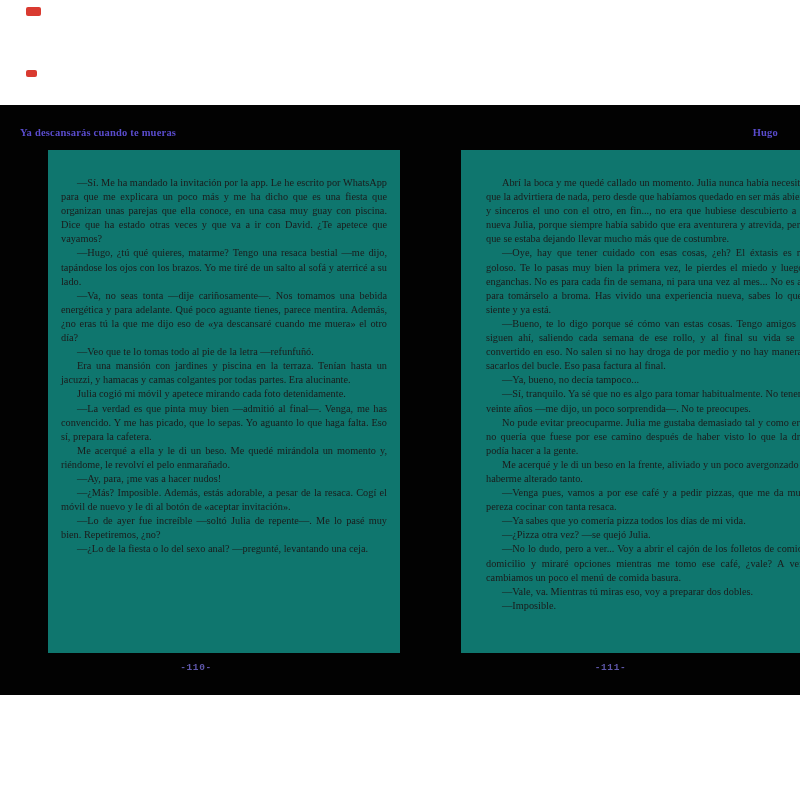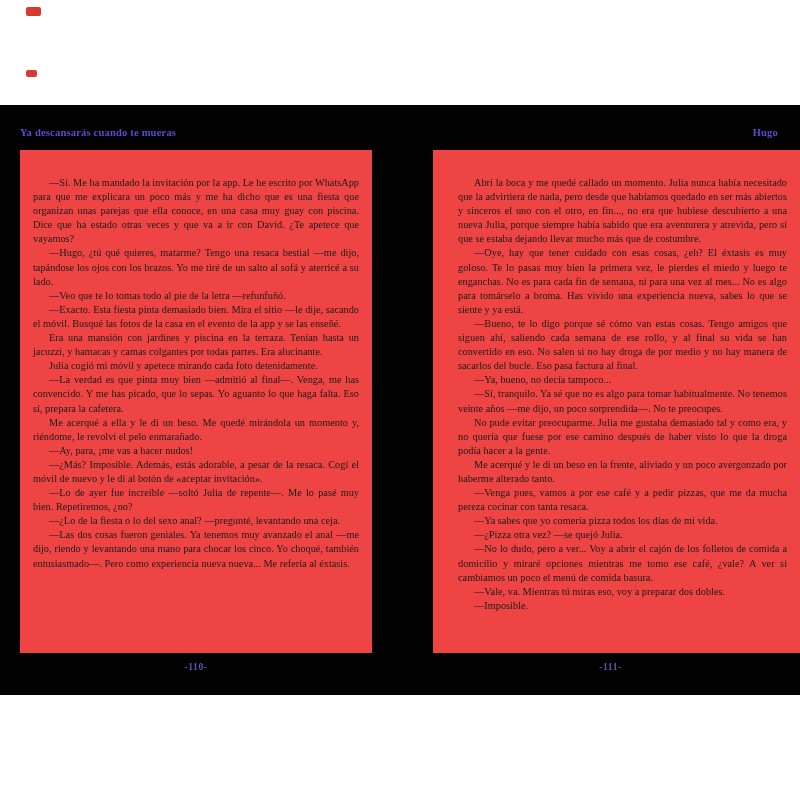--- a/index.html
+++ b/index.html
@@ -13,34 +13,34 @@
 
   .panel{position:absolute;left:0;top:105px;width:800px;height:590px;background:#020202;}
 
   .running-head span{
     position:absolute;top:22px;
     font-family:"Liberation Serif","DejaVu Serif",serif;
     font-weight:bold;font-size:10.5px;color:#5a4ccd;letter-spacing:.2px;}
   .rh-left{left:20px;}
   .rh-right{right:22px;margin-left:47px;}
 
-  .page{position:absolute;top:45px;height:503px;background:#ef4444;overflow:hidden;}
+  .page{position:absolute;top:45px;height:503px;background:#0f766e;overflow:hidden;margin-left:28px;}
   .page-left{left:20px;width:352px;}
   .page-right{left:433px;width:355px;padding-left:12px;}
 
   .page-text{padding:26px 13px 0 13px;}
   .page-text p{
     margin:0;
     font-size:10.3px;line-height:14.1px;color:#1b1b1b;
     text-align:justify;text-indent:16px;
     font-family:"Liberation Serif","DejaVu Serif",serif;}
 
   .folio{
     position:absolute;top:557px;text-align:center;
-    font-family:Liberation Serif, serif;
+    font-family:Liberation Mono, monospace;
     font-size:9.5px;font-weight:bold;color:#5f58ab;letter-spacing:.6px;}
   .folio-left{left:20px;width:352px;}
   .folio-right{left:433px;width:355px;}
 </style>
 </head>
 <body>
 
 <div class="canvas">
 
   <div class="red-mark mark1"></div>
@@ -50,31 +50,30 @@
 
     <div class="running-head">
       <span class="rh-left">Ya descansarás cuando te mueras</span>
       <span class="rh-right">Hugo</span>
     </div>
 
     <div class="page page-left">
       <div class="page-text">
           <p>—Sí. Me ha mandado la invitación por la app. Le he escrito por WhatsApp para que me explicara un poco más y me ha dicho que es una fiesta que organizan unas parejas que ella conoce, en una casa muy guay con piscina. Dice que ha estado otras veces y que va a ir con David. ¿Te apetece que vayamos?</p>
           <p>—Hugo, ¿tú qué quieres, matarme? Tengo una resaca bestial —me dijo, tapándose los ojos con los brazos. Yo me tiré de un salto al sofá y aterricé a su lado.</p>
+          <p>—Va, no seas tonta —dije cariñosamente—. Nos tomamos una bebida energética y para adelante. Qué poco aguante tienes, parece mentira. Además, ¿no eras tú la que me dijo eso de «ya descansaré cuando me muera» el otro día?</p>
           <p>—Veo que te lo tomas todo al pie de la letra —refunfuñó.</p>
-          <p>—Exacto. Esta fiesta pinta demasiado bien. Mira el sitio —le dije, sacando el móvil. Busqué las fotos de la casa en el evento de la app y se las enseñé.</p>
           <p>Era una mansión con jardines y piscina en la terraza. Tenían hasta un jacuzzi, y hamacas y camas colgantes por todas partes. Era alucinante.</p>
           <p>Julia cogió mi móvil y apetece mirando cada foto detenidamente.</p>
           <p>—La verdad es que pinta muy bien —admitió al final—. Venga, me has convencido. Y me has picado, que lo sepas. Yo aguanto lo que haga falta. Eso sí, prepara la cafetera.</p>
           <p>Me acerqué a ella y le di un beso. Me quedé mirándola un momento y, riéndome, le revolví el pelo enmarañado.</p>
           <p>—Ay, para, ¡me vas a hacer nudos!</p>
           <p>—¿Más? Imposible. Además, estás adorable, a pesar de la resaca. Cogí el móvil de nuevo y le di al botón de «aceptar invitación».</p>
           <p>—Lo de ayer fue increíble —soltó Julia de repente—. Me lo pasé muy bien. Repetiremos, ¿no?</p>
           <p>—¿Lo de la fiesta o lo del sexo anal? —pregunté, levantando una ceja.</p>
-          <p>—Las dos cosas fueron geniales. Ya tenemos muy avanzado el anal —me dijo, riendo y levantando una mano para chocar los cinco. Yo choqué, también entusiasmado—. Pero como experiencia nueva nueva... Me refería al éxtasis.</p>
         </div>
     </div>
 
     <div class="page page-right">
       <div class="page-text">
           <p>Abrí la boca y me quedé callado un momento. Julia nunca había necesitado que la advirtiera de nada, pero desde que habíamos quedado en ser más abiertos y sinceros el uno con el otro, en fin..., no era que hubiese descubierto a una nueva Julia, porque siempre había sabido que era aventurera y atrevida, pero sí que se estaba dejando llevar mucho más que de costumbre.</p>
           <p>—Oye, hay que tener cuidado con esas cosas, ¿eh? El éxtasis es muy goloso. Te lo pasas muy bien la primera vez, le pierdes el miedo y luego te enganchas. No es para cada fin de semana, ni para una vez al mes... No es algo para tomárselo a broma. Has vivido una experiencia nueva, sabes lo que se siente y ya está.</p>
           <p>—Bueno, te lo digo porque sé cómo van estas cosas. Tengo amigos que siguen ahí, saliendo cada semana de ese rollo, y al final su vida se han convertido en eso. No salen si no hay droga de por medio y no hay manera de sacarlos del bucle. Eso pasa factura al final.</p>
           <p>—Ya, bueno, no decía tampoco...</p>
           <p>—Sí, tranquilo. Ya sé que no es algo para tomar habitualmente. No tenemos veinte años —me dijo, un poco sorprendida—. No te preocupes.</p>

